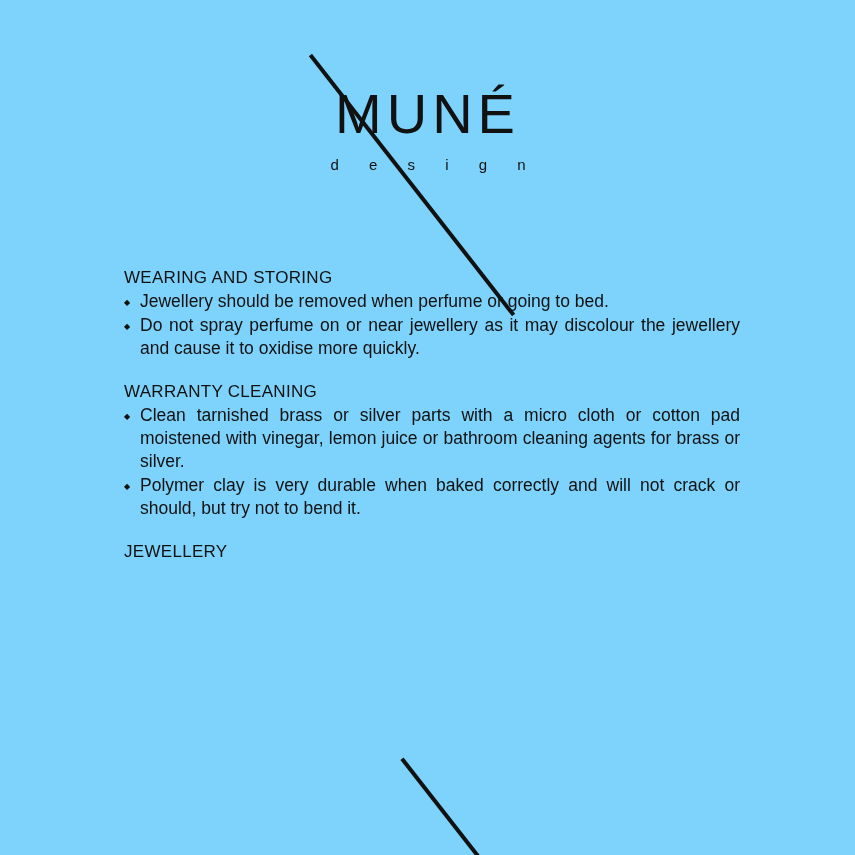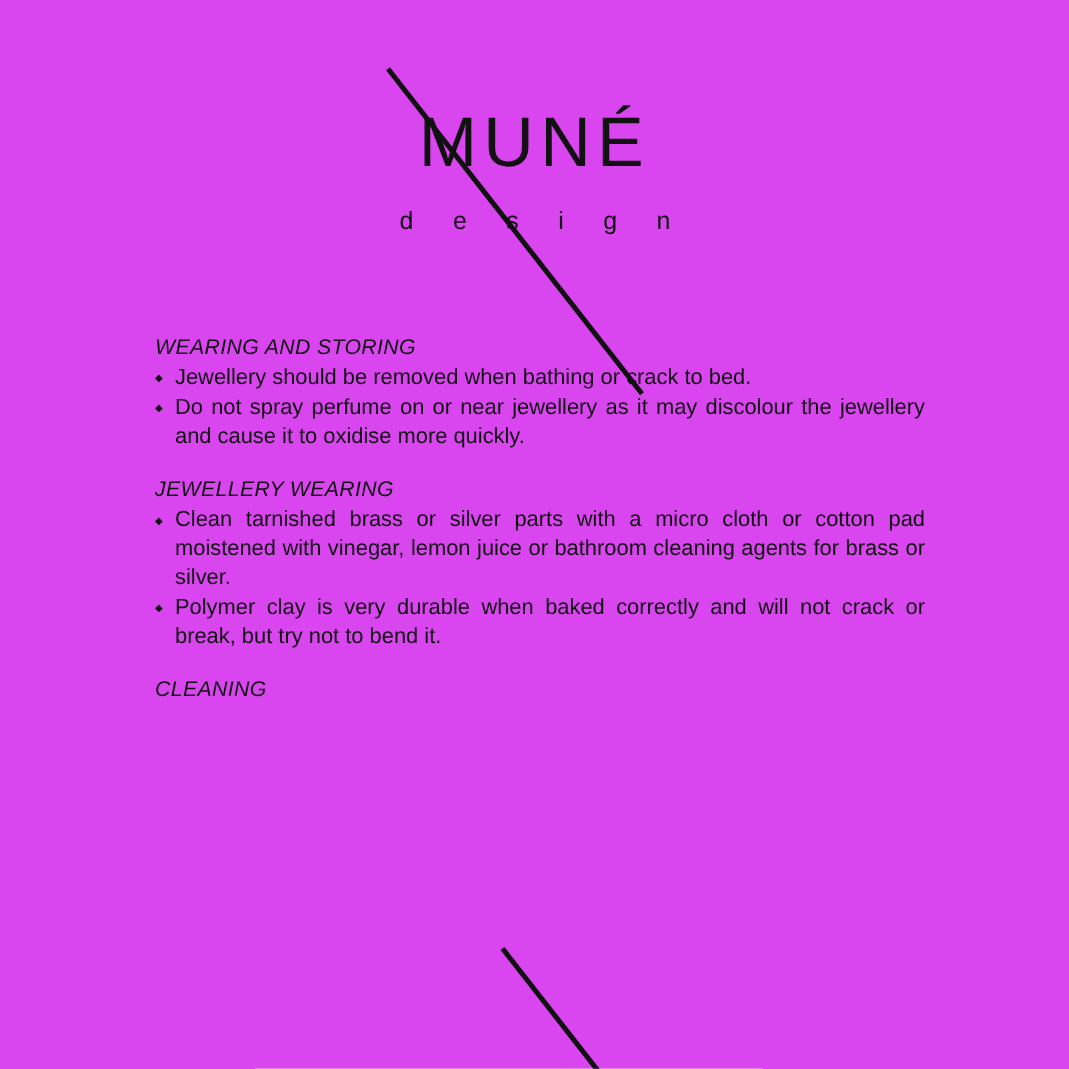--- a/index.html
+++ b/index.html
@@ -11,21 +11,21 @@
     height: 855px;
     background: #ffffff;
     font-family: "DejaVu Sans", sans-serif;
     color: #111111;
     overflow: hidden;
   }
   .page {
     position: relative;
     width: 855px;
     height: 855px;
-    background: #d946ef;
+    background: #7dd3fc;
   }
 
   
   .diag {
     position: absolute;
     background: #111111;
     transform-origin: center center;
   }
   .diag-top {
     width: 4px;
@@ -53,23 +53,23 @@
   .logo-word {
     font-family: "Liberation Sans", sans-serif;
     font-size: 56px;
     font-weight: 400;
     letter-spacing: 5px;
     line-height: 1;
     color: #111111;
     display: inline-block;
   }
   .logo-sub {
-    margin-top: 24px;
+    margin-top: 14px;
     font-family: "Liberation Sans", sans-serif;
-    font-size: 20px;
+    font-size: 15px;
     letter-spacing: 13px;
     color: #111111;
     padding-left: 14px;
   }
 
   
   .content {
     position: absolute;
     left: 124px;
     top: 268px;
@@ -79,21 +79,20 @@
     margin-bottom: 22px;
   }
   .section:last-child { margin-bottom: 0; }
   .sec-title {
     font-family: "Liberation Sans", sans-serif;
     font-size: 17px;
     letter-spacing: 0.3px;
     color: #111111;
     margin: 0 0 2px 0;
     font-weight: 400;
-    font-style: italic;
   }
   ul.bullets {
     list-style: none;
     margin: 0;
     padding: 0;
   }
   ul.bullets li {
     position: relative;
     padding-left: 16px;
     font-family: "Liberation Sans", sans-serif;
@@ -132,31 +131,31 @@
   <div class="logo-block">
     <div class="logo-word">MUNÉ</div>
     <div class="logo-sub">d e s i g n</div>
   </div>
 
   <div class="content">
 
     <div class="section">
       <h2 class="sec-title">WEARING AND STORING</h2>
       <ul class="bullets">
-        <li>Jewellery should be removed when bathing or crack to bed.</li>
+        <li>Jewellery should be removed when perfume or going to bed.</li>
         <li>Do not spray perfume on or near jewellery as it may discolour the jewellery and cause it to oxidise more quickly.</li>
       </ul>
     </div>
 
     <div class="section">
-      <h2 class="sec-title">JEWELLERY WEARING</h2>
+      <h2 class="sec-title">WARRANTY CLEANING</h2>
       <ul class="bullets">
         <li>Clean tarnished brass or silver parts with a micro cloth or cotton pad moistened with vinegar, lemon juice or bathroom cleaning agents for brass or silver.</li>
-        <li>Polymer clay is very durable when baked correctly and will not crack or break, but try not to bend it.</li>
+        <li>Polymer clay is very durable when baked correctly and will not crack or should, but try not to bend it.</li>
       </ul>
     </div>
 
     <div class="section">
-      <h2 class="sec-title">CLEANING</h2>
+      <h2 class="sec-title">JEWELLERY</h2>
     </div>
 
   </div>
 </div>
 
 </body></html>

